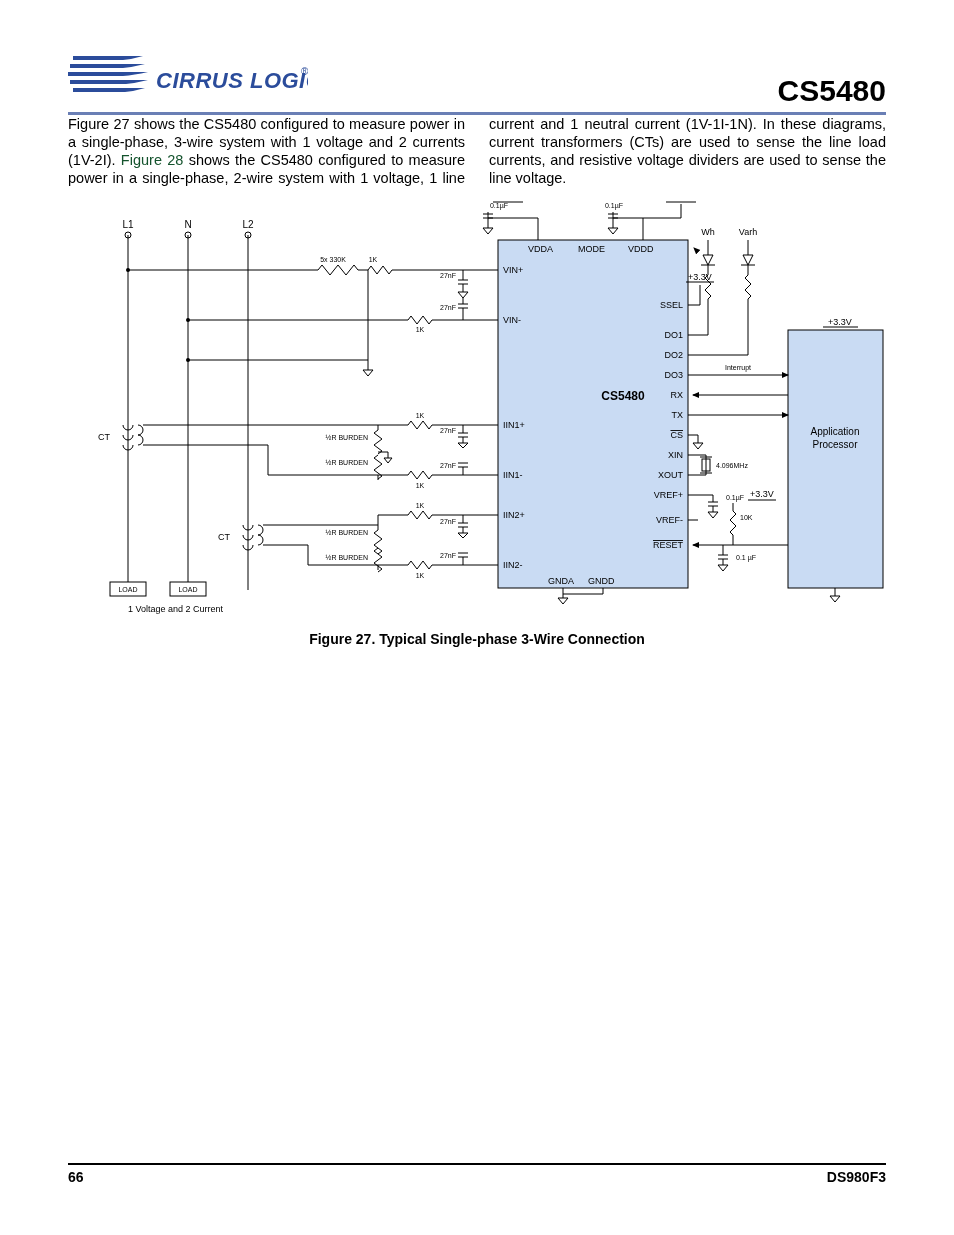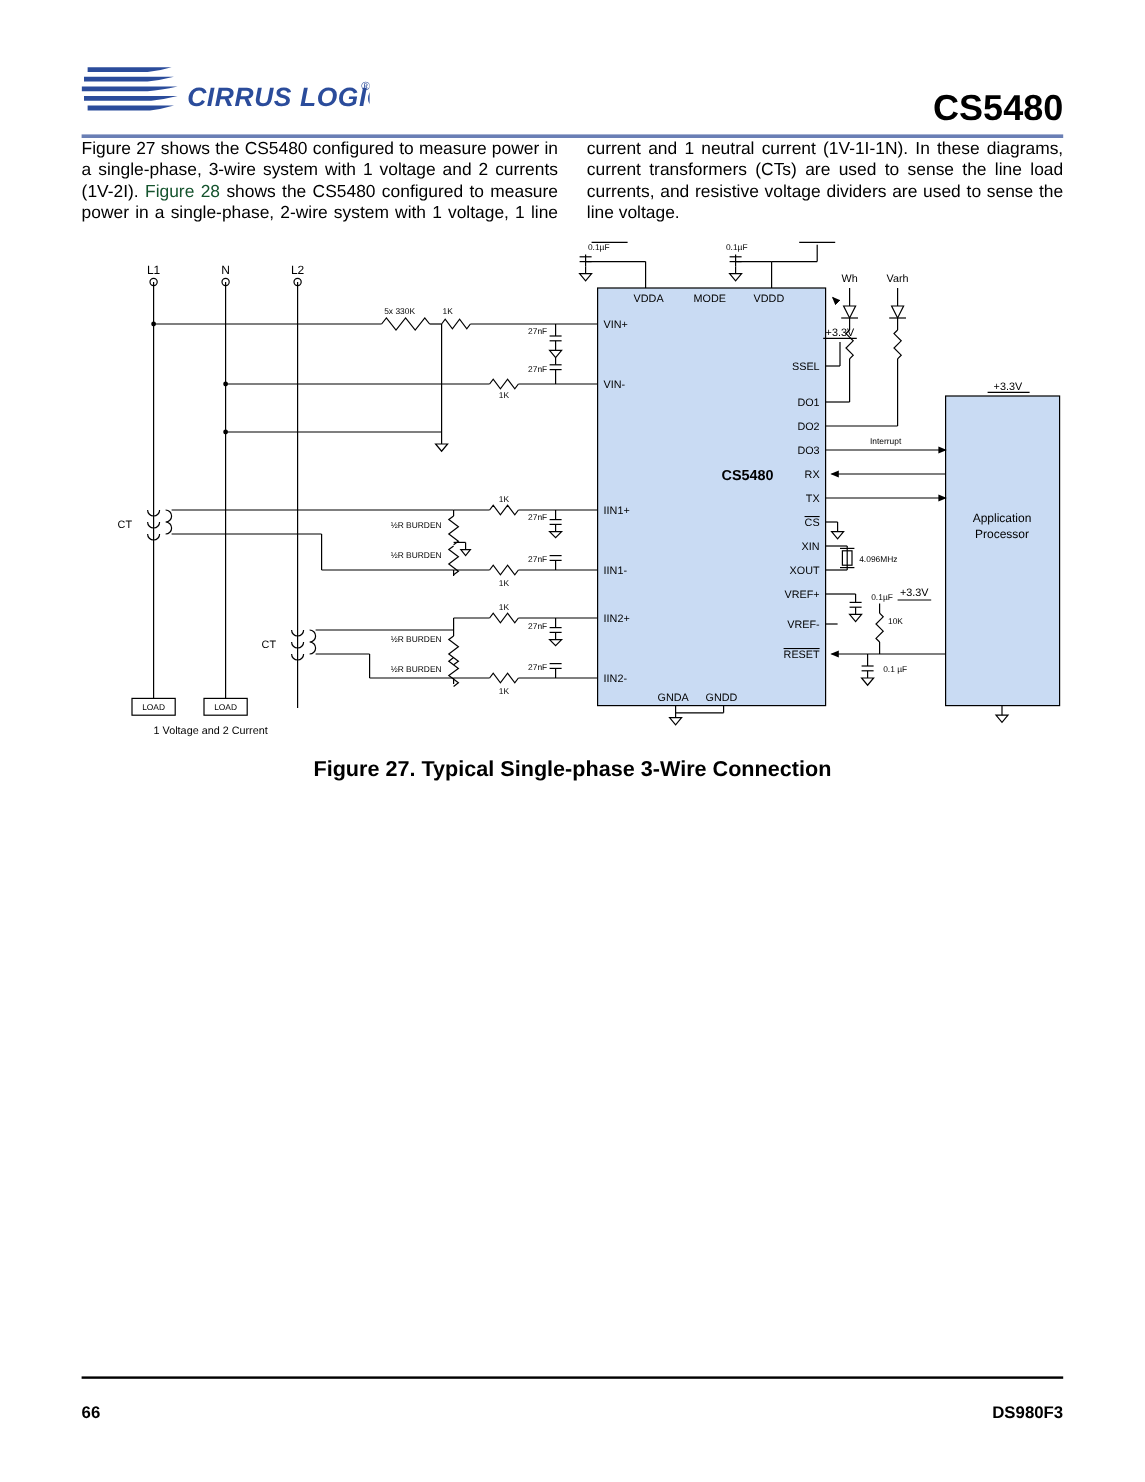--- a/index.html
+++ b/index.html
@@ -44,32 +44,32 @@
     font-size: 14.5px;
     line-height: 1.25;
   }
   .columns .link { color: #14532d; }
   .diagram-wrap {
     margin-top: 12px;
     text-align: center;
   }
   .figure-caption {
     font-weight: bold;
-    font-size: 18px;
+    font-size: 14px;
     margin-top: 8px;
   }
   .footer {
     position: absolute;
     left: 68px;
     right: 68px;
     bottom: 50px;
     border-top: 2px solid #000;
     display: flex;
     justify-content: space-between;
-    padding-top: 20px;
+    padding-top: 4px;
     font-weight: bold;
     font-size: 14px;
   }
   svg text { font-family: Arial, Helvetica, sans-serif; }
   .pin { font-size: 9px; }
   .tiny { font-size: 7px; }
   .small { font-size: 9px; }
   .med { font-size: 10px; }
   .chip-name { font-size: 12px; font-weight: bold; }
 </style>

